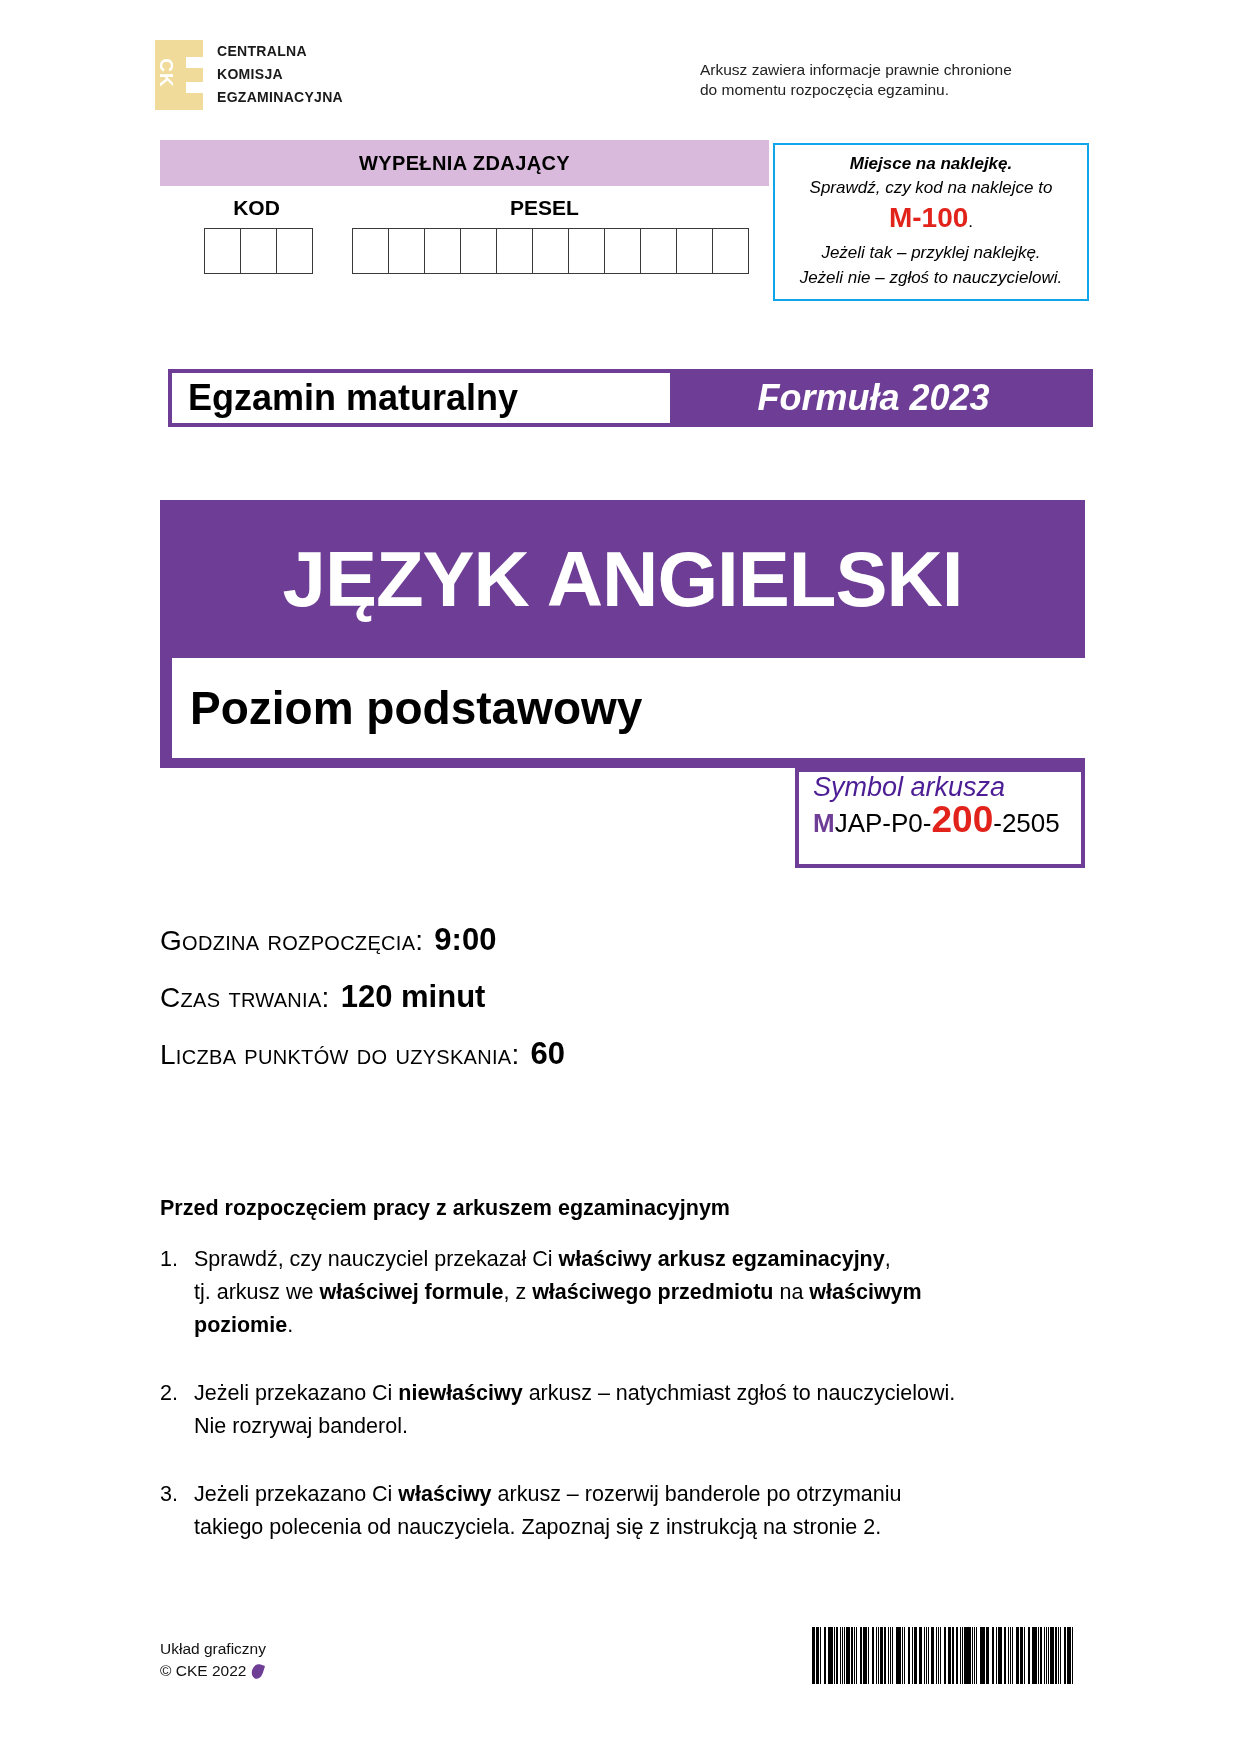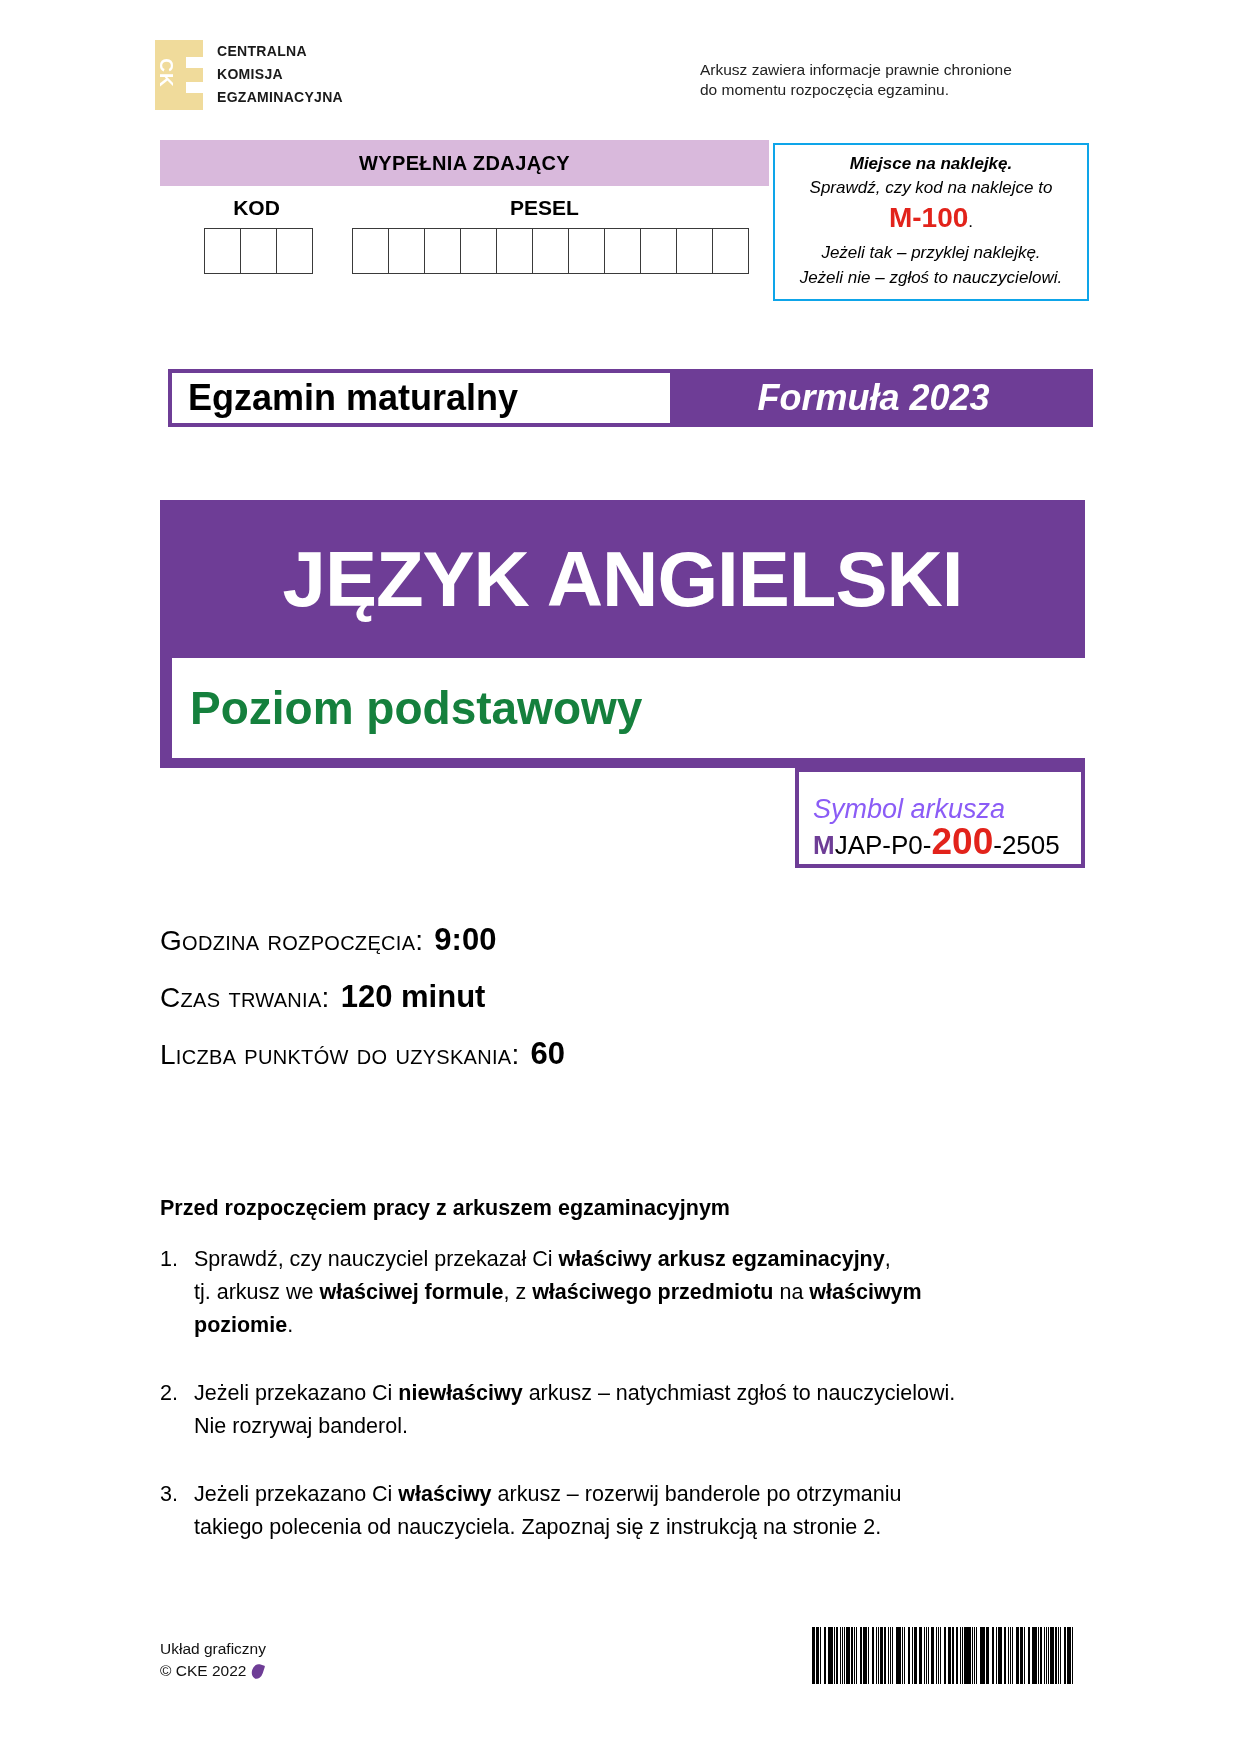--- a/index.html
+++ b/index.html
@@ -42,26 +42,26 @@
              display:flex;align-items:center;padding-left:16px;font-size:36px;font-weight:bold;color:#000;}
   .exam-formula{position:absolute;left:486px;right:0;top:0;bottom:0;display:flex;align-items:center;
                 justify-content:center;color:#fff;font-size:36px;font-weight:bold;font-style:italic;}
 
   
   .subject-banner{position:absolute;left:160px;top:500px;width:925px;height:268px;background:#6E3D96;}
   .subject-title{height:158px;display:flex;align-items:center;justify-content:center;
                  color:#fff;font-size:78px;font-weight:bold;letter-spacing:-1px;white-space:nowrap;}
   .level-box{position:absolute;left:12px;top:158px;width:956px;height:100px;background:#fff;
              display:flex;align-items:center;padding-left:18px;box-sizing:border-box;
-             color:#15803d;font-size:46px;font-weight:bold;}
+             color:#000000;font-size:46px;font-weight:bold;}
 
   
   .symbol-box{position:absolute;left:795px;top:768px;width:290px;height:100px;border:4px solid #6E3D96;
               box-sizing:border-box;background:#fff;padding-left:14px;}
-  .symbol-label{margin-top:22px;font-size:27px;font-style:italic;color:#8b5cf6;}
+  .symbol-label{margin-top:0;font-size:27px;font-style:italic;color:#4c1d95;}
   .symbol-code{margin-top:4px;font-size:26px;color:#000;display:flex;align-items:baseline;}
   .seg-m{color:#6E3D96;font-weight:bold;}
   .seg-hundred{color:#E2231B;font-weight:bold;font-size:37px;line-height:26px;}
   .seg-b{font-weight:bold;}
 
   
   .details{position:absolute;left:160px;top:922px;}
   .detail-line{display:flex;align-items:baseline;margin-bottom:21px;}
   .dlabel{font-variant:small-caps;font-size:28px;letter-spacing:.3px;}
   .dvalue{font-size:31px;font-weight:bold;margin-left:11px;}

